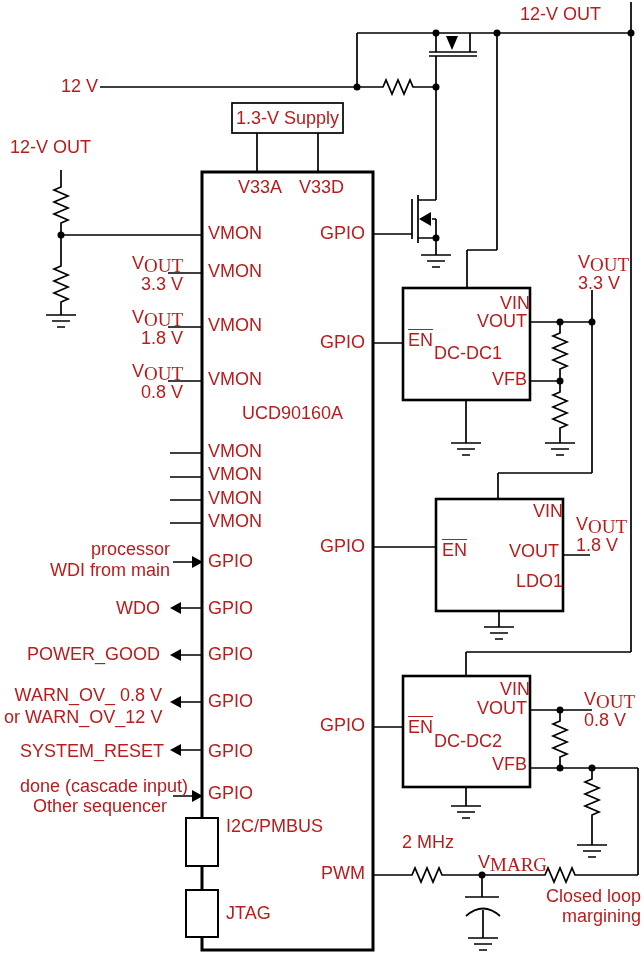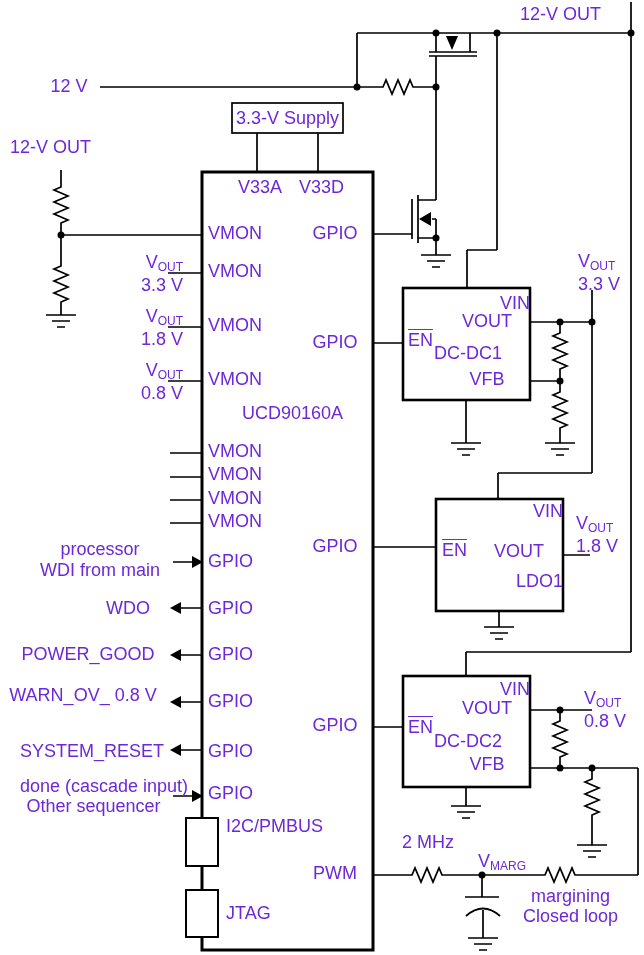--- a/index.html
+++ b/index.html
@@ -1,23 +1,23 @@
 <!DOCTYPE html>
 <html><head>
 <meta charset="utf-8">
 <style>
   html,body{margin:0;padding:0;background:#fff;}
   #stage{position:relative;width:644px;height:955px;background:#ffffff;
          font-family:"Liberation Sans",sans-serif;color:#000;overflow:hidden;}
   #wires{position:absolute;left:0;top:0;}
-  .lbl{position:absolute;font-size:18px;line-height:21px;white-space:nowrap;color:#6d28d9;}
+  .lbl{position:absolute;font-size:18px;line-height:21px;white-space:nowrap;color:#b91c1c;}
   .c{text-align:right;}
-  .r{text-align:center;}
+  .r{text-align:right;}
   .ov{text-decoration:overline;}
-  .sb{font-size:12px;position:relative;top:3px;letter-spacing:0;}
+  .sb{font-size:19px;position:relative;top:3px;letter-spacing:0;font-family:Liberation Serif, serif;}
   .lh20{line-height:20px;}
   .lh22{line-height:22px;}
 </style>
 </head>
 <body>
 
 <div id="stage">
 
 <svg id="wires" width="644" height="955" viewBox="0 0 644 955">
 
@@ -120,21 +120,21 @@
     <polygon points="170,655 181,649 181,661"></polygon>
     <polygon points="170,702 181,696 181,708"></polygon>
     <polygon points="170,750 181,744 181,756"></polygon>
   </g>
 </svg>
 
 <div class="lbl" style="left:520px;top:4px;">12-V OUT</div>
 
 <div class="lbl r" style="left:40px;top:76px;width:58px;">12 V</div>
 
-<div class="lbl" style="left:233px;top:104px;width:109px;height:28px;display:flex;align-items:center;justify-content:center;">3.3-V Supply</div>
+<div class="lbl" style="left:233px;top:104px;width:109px;height:28px;display:flex;align-items:center;justify-content:center;">1.3-V Supply</div>
 
 <div class="lbl" style="left:10px;top:137px;">12-V OUT</div>
 
 <div class="lbl c" style="left:232px;top:177px;width:50px;">V33A</div>
 <div class="lbl c" style="left:294px;top:177px;width:50px;">V33D</div>
 
 <div class="lbl" style="left:208px;top:223px;">VMON</div>
 <div class="lbl" style="left:208px;top:261px;">VMON</div>
 <div class="lbl" style="left:208px;top:315px;">VMON</div>
 <div class="lbl" style="left:208px;top:369px;">VMON</div>
@@ -175,20 +175,21 @@
 </div>
 
 <div class="lbl r" style="left:30px;top:539px;width:140px;">
   <div>processor</div>
       <div>WDI from main</div>
 </div>
 <div class="lbl r" style="left:96px;top:598px;width:64px;">WDO</div>
 <div class="lbl r" style="left:16px;top:644px;width:144px;">POWER_GOOD</div>
 <div class="lbl r lh22" style="left:4px;top:684px;width:158px;">
   <div>WARN_OV_ 0.8 V</div>
+      <div>or WARN_OV_12 V</div>
 </div>
 <div class="lbl r" style="left:20px;top:741px;width:140px;">SYSTEM_RESET</div>
 <div class="lbl r lh20" style="left:20px;top:776px;width:147px;">
   <div>done (cascade input)</div>
       <div>Other sequencer</div>
 </div>
 
 <div class="lbl c" style="left:403px;top:293px;width:127px;">VIN</div>
 <div class="lbl r" style="left:447px;top:311px;width:80px;">VOUT</div>
 <div class="lbl" style="left:408px;top:330px;"><span class="ov">EN</span></div>
@@ -219,17 +220,17 @@
 <div class="lbl" style="left:584px;top:688px;">
   <div><span>V</span><span class="sb">OUT</span></div>
   <div>0.8 V</div>
 </div>
 
 <div class="lbl" style="left:402px;top:832px;">2 MHz</div>
 <div class="lbl" style="left:478px;top:851px;">
   <span>V</span><span class="sb">MARG</span>
 </div>
 <div class="lbl r lh20" style="left:500px;top:886px;width:141px;">
-  <div>margining</div>
-      <div>Closed loop</div>
+  <div>Closed loop</div>
+      <div>margining</div>
 </div>
 
 </div>
 
 </body></html>

